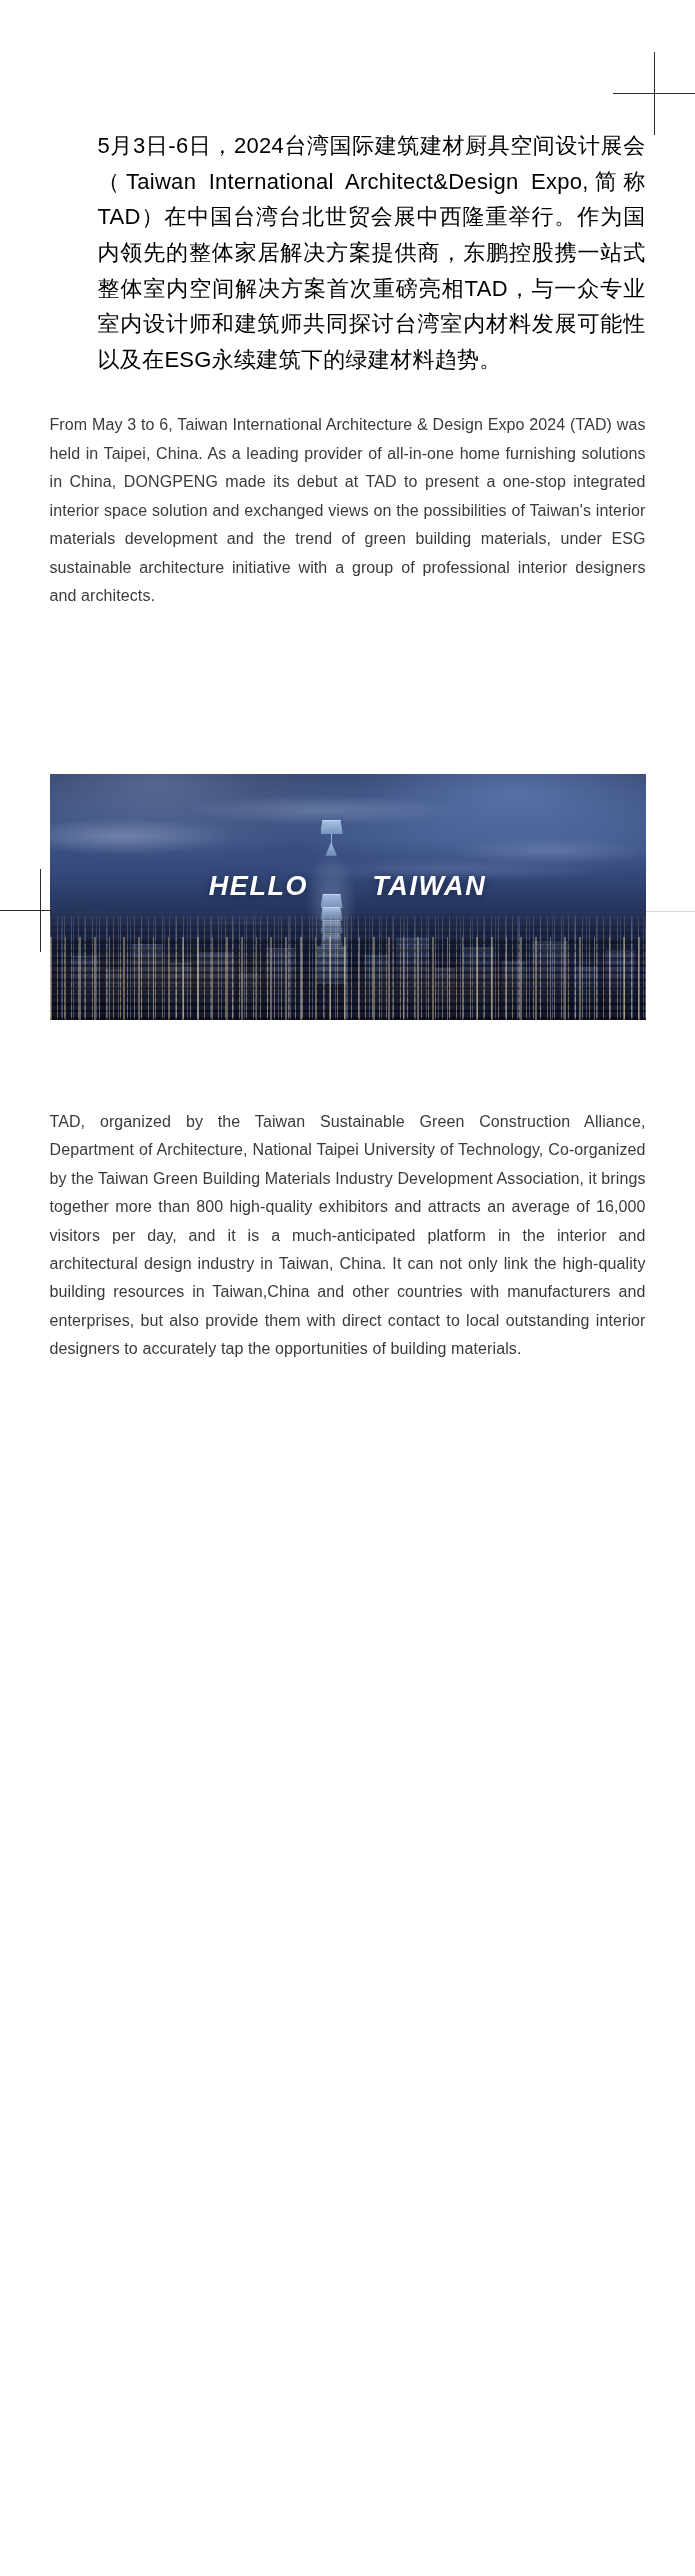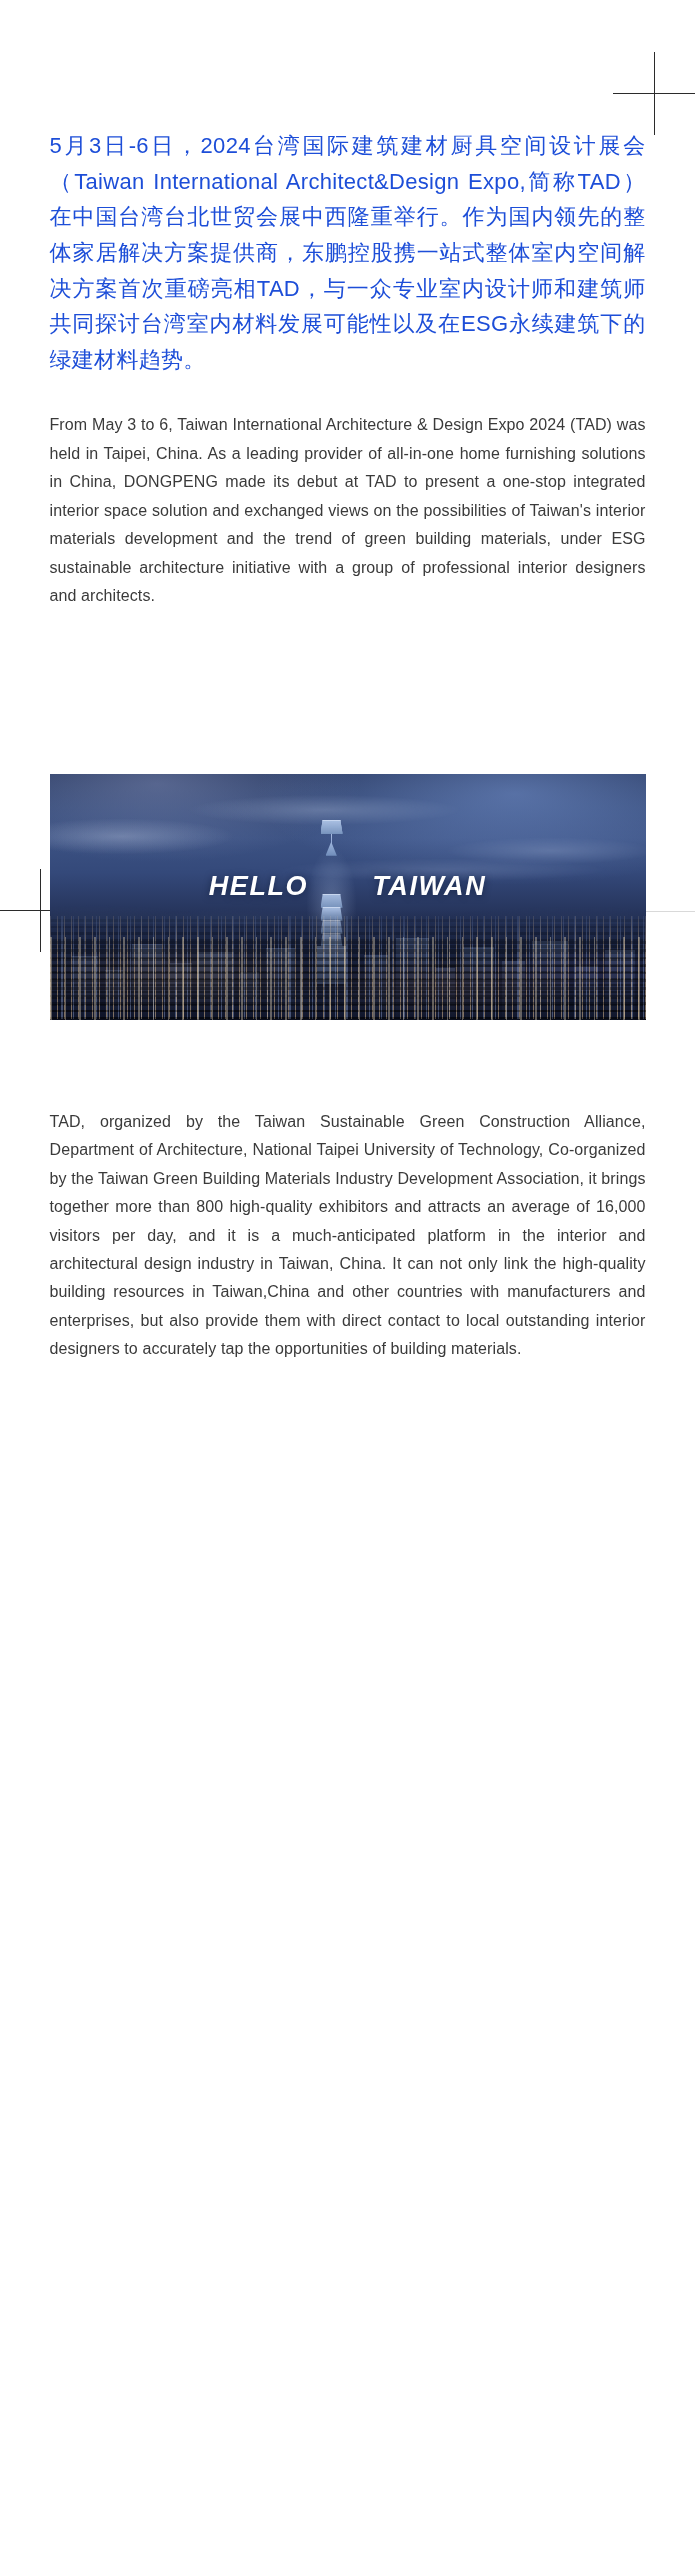--- a/index.html
+++ b/index.html
@@ -89,24 +89,25 @@
   }
 
   
   .block {
     box-sizing: border-box;
   }
   .zh {
     font-size: 22px;
     line-height: 1.62;
     letter-spacing: 0.3px;
-    color: #1d4ed8;
+    color: #000000;
     text-align: justify;
     text-justify: inter-ideograph;
     font-weight: 400;
+    margin-left: 48px;
   }
   .en {
     font-size: 16px;
     line-height: 1.78;
     letter-spacing: 0.1px;
     color: #3a3a3a;
     text-align: justify;
     font-weight: 400;
   }
   .zh-wide {

